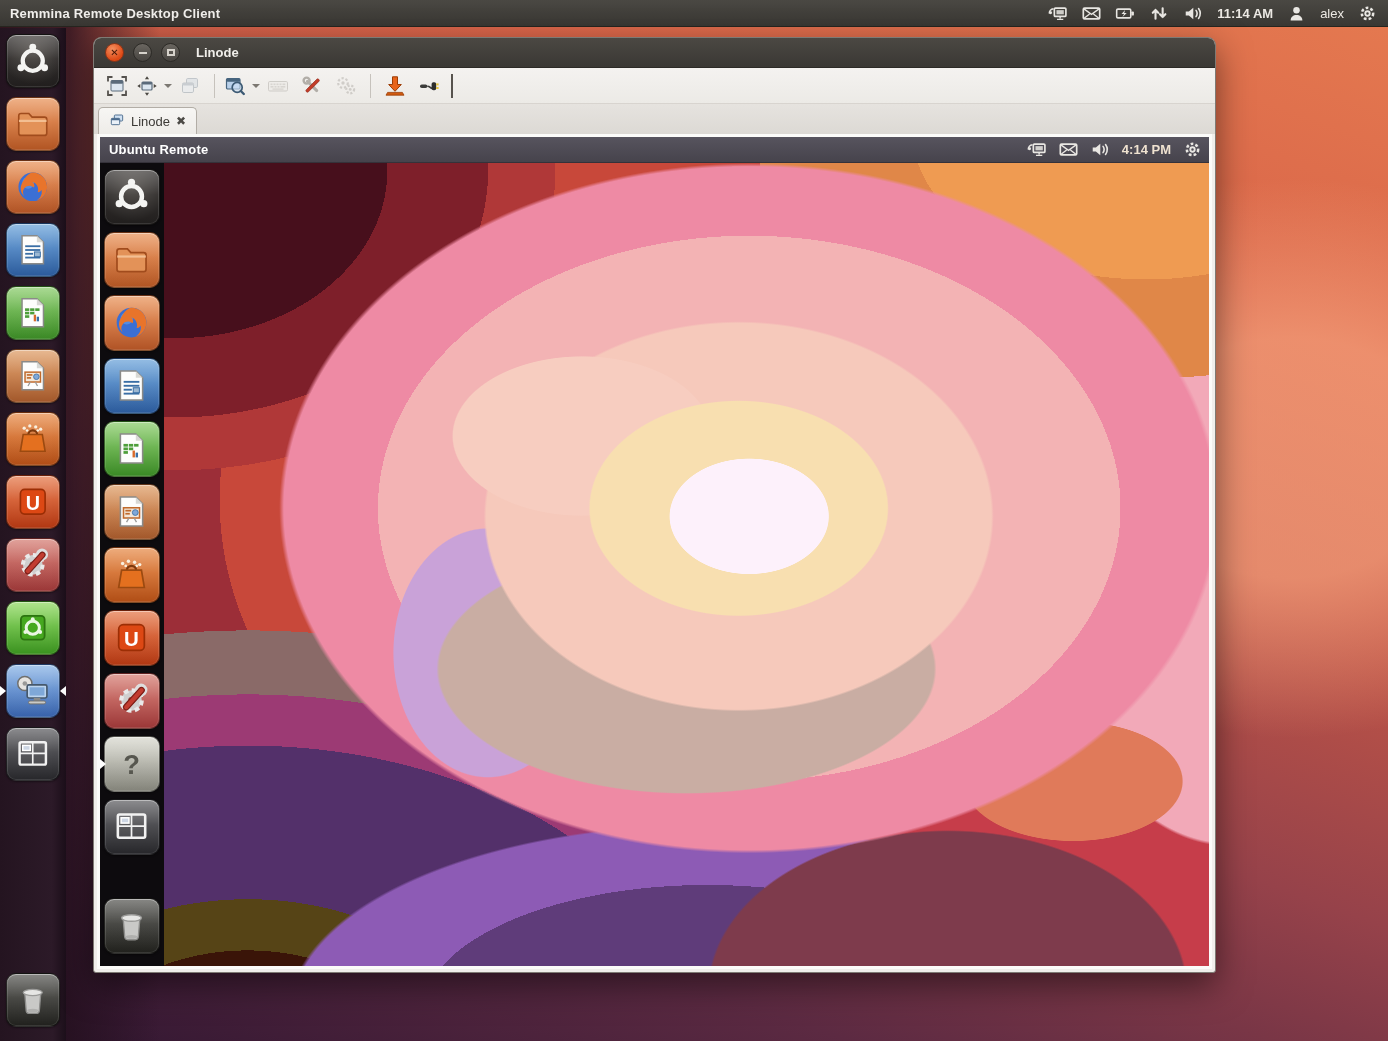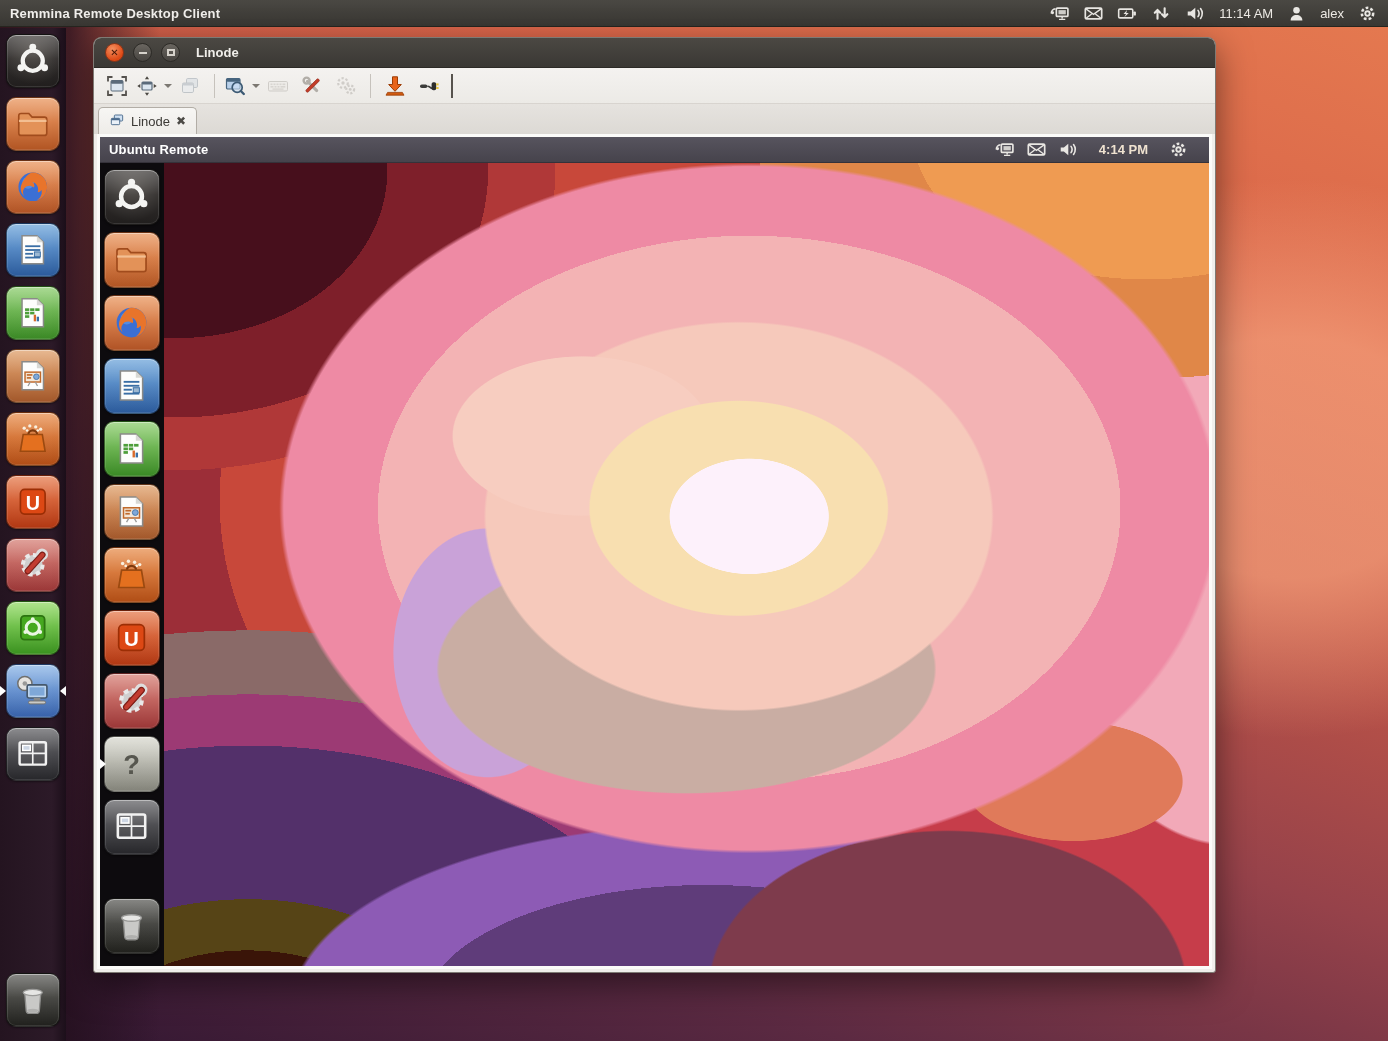--- a/index.html
+++ b/index.html
@@ -95,21 +95,21 @@
   #tab-active svg { width:16px; height:16px; }
   #tab-label { font-size:13px; color:#3c3a36; }
   #tab-close { font-size:12px; color:#4c4a46; cursor:pointer; line-height:1; }
 
   
   #remote-frame { position:absolute; left:3px; right:3px; top:96px; bottom:3px;
     border:3px solid #fbfbf9; background:#000; display:flex; flex-direction:column; }
   #remote-panel { height:26px; background:linear-gradient(#57545e,#46434c);
     display:flex; align-items:center; color:#fff; flex:none; border-bottom:1px solid #35323a; }
   #remote-panel .panel-title { font-size:13px; padding-left:9px; }
-  #remote-panel .tray { gap:20px; padding-right:20px; }
+  #remote-panel .tray { gap:11px; padding-right:6px; }
   #remote-panel .tray-text { color:#efe2d0; }
   #remote-body { flex:1; display:flex; min-height:0; }
   #remote-launcher { position:relative; width:64px; background:#0d0b0e; padding-top:6px;
     display:flex; flex-direction:column; align-items:center; flex:none; }
   #remote-launcher .l-item { margin-bottom:7px; }
   #remote-launcher .tile { width:56px; height:56px; }
 
   
   #remote-wallpaper { flex:1; position:relative;
     background:
@@ -168,21 +168,21 @@
               <path d="M6.2 13V4.6m0 0L3.6 7.3M6.2 4.6l2.6 2.7M13 3v8.4m0 0l-2.6-2.7M13 11.4l2.6-2.7" stroke="#e9e7e3" stroke-width="2" fill="none" stroke-linecap="round" stroke-linejoin="round"></path>
             </svg>
           </span>
           <span class="tray-ic">
             <svg viewBox="0 0 20 16" xmlns="http://www.w3.org/2000/svg">
               <path d="M2.6 6.2h3l4.2-3.6v10.8L5.6 9.8h-3z" fill="#e9e7e3"></path>
               <path d="M12.4 5a5.2 5.2 0 0 1 0 6M14.8 3.3a8 8 0 0 1 0 9.4" stroke="#e9e7e3" stroke-width="1.5" fill="none" stroke-linecap="round"></path>
             </svg>
           </span>
         </span>
-      <span class="tray-text" style="font-weight:normal">11:14 AM</span>
+      <span class="tray-text" style="font-weight:bold">11:14 AM</span>
       <span class="tray-ic" id="host-user-icon">
           <svg viewBox="0 0 20 16" xmlns="http://www.w3.org/2000/svg">
             <circle cx="10" cy="5" r="3.1" fill="#e9e7e3"></circle>
             <path d="M4.4 14.6c0-3.3 2.6-5.1 5.6-5.1s5.6 1.8 5.6 5.1z" fill="#e9e7e3"></path>
           </svg>
         </span>
       <span class="tray-text">alex</span>
       <span class="tray-ic" id="host-gear-icon">
           <svg viewBox="0 0 20 16" xmlns="http://www.w3.org/2000/svg">
             <circle cx="10" cy="8" r="5.4" fill="none" stroke="#e9e7e3" stroke-width="2.4" stroke-dasharray="2.6 2"></circle>

